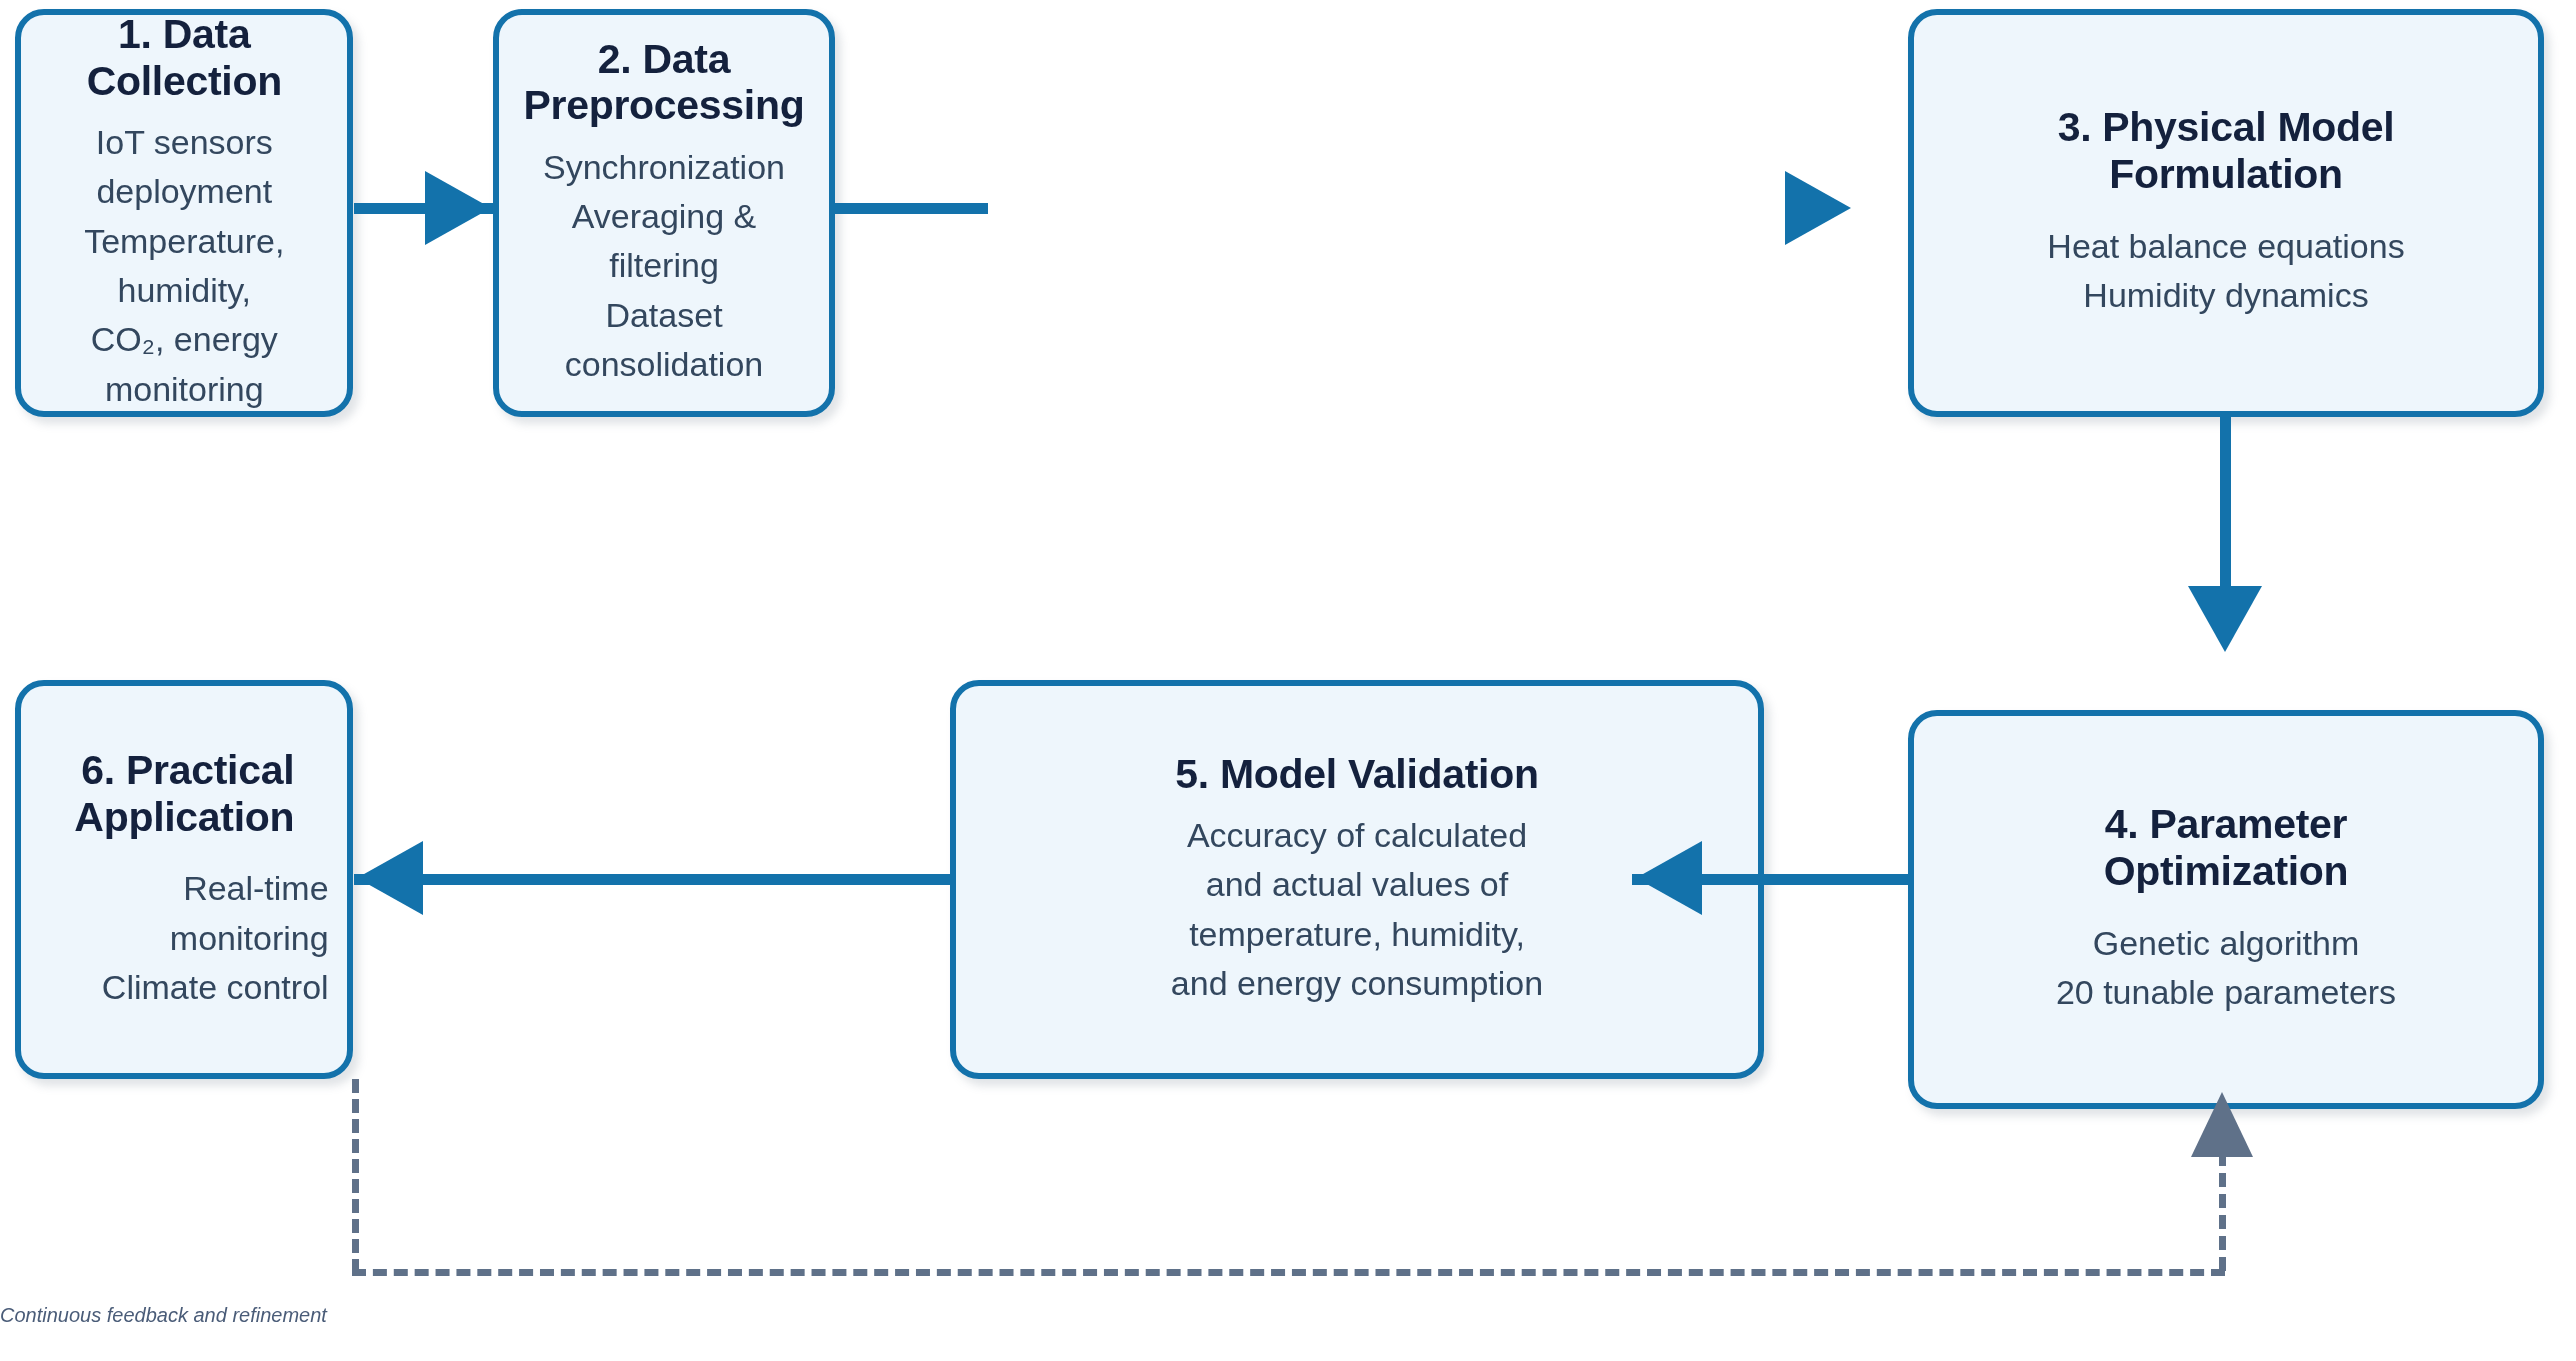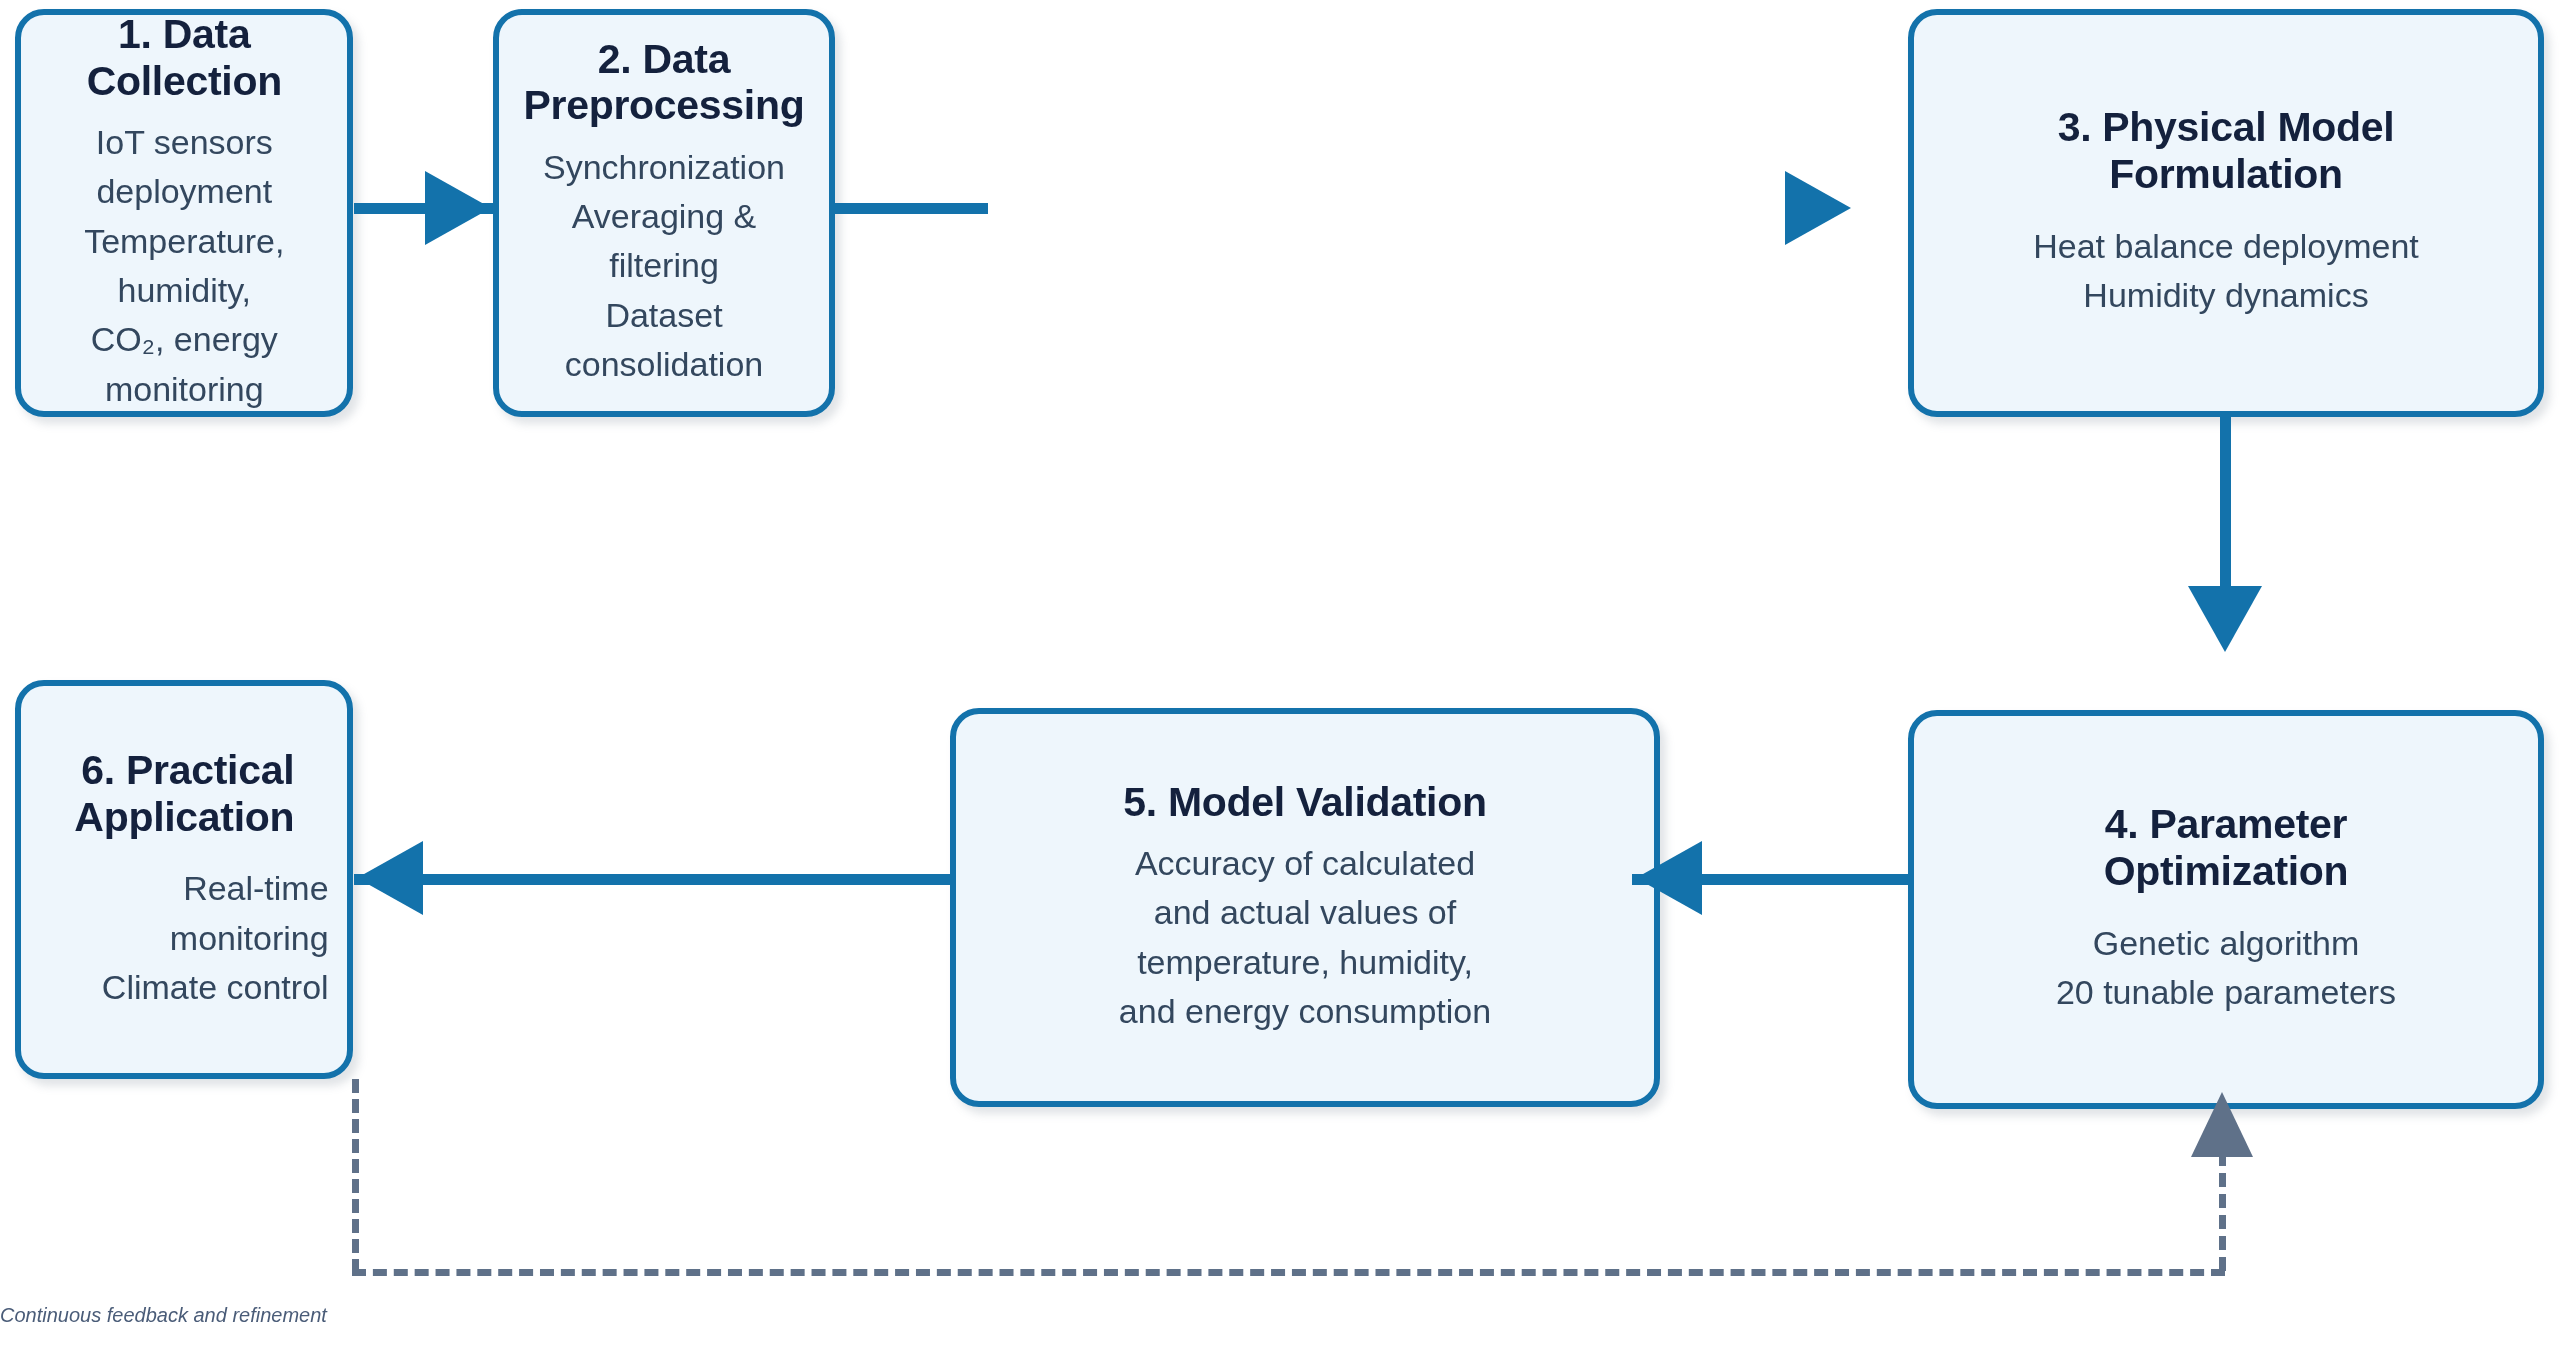--- a/index.html
+++ b/index.html
@@ -49,21 +49,21 @@
     line-height: 1.45;
     margin: 0;
     white-space: pre-line;
   }
 
   
   #node-1 { left: 15.3px;   top: 8.5px;  width: 338px;  height: 408px; }
   #node-2 { left: 493px;  top: 8.5px;  width: 342px;  height: 408px; }
   #node-3 { left: 1908px; top: 8.5px;  width: 636px;  height: 408px; }
   #node-4 { left: 1908px; top: 680px; width: 636px;  height: 399px; margin-top: 30px; }
-  #node-5 { left: 950px; top: 680px; width: 710px;  height: 399px; margin-top: 28px; }
+  #node-5 { left: 950px; top: 680px; width: 814px;  height: 399px; }
   #node-6 { left: 15.3px;   top: 680px; width: 338px;  height: 399px; text-align: right; }
 
   #node-1 .node-title, #node-2 .node-title, #node-5 .node-title { margin-bottom: 13.6px; }
   #node-3 .node-title, #node-4 .node-title, #node-6 .node-title { margin-bottom: 24px; }
 
   
   .conn-line {
     position: absolute;
     background: #1372ab;
   }
@@ -171,21 +171,21 @@
   <div class="node" id="node-2">
     <div class="node-title">2. Data Preprocessing</div>
     <div class="node-body">Synchronization
 Averaging &amp; filtering
 Dataset consolidation</div>
   </div>
 
   <div class="node" id="node-3">
     <div class="node-title">3. Physical Model
 Formulation</div>
-    <div class="node-body">Heat balance deployment
+    <div class="node-body">Heat balance equations
 Humidity dynamics</div>
   </div>
 
   <div class="node" id="node-4">
     <div class="node-title">4. Parameter
 Optimization</div>
     <div class="node-body">Genetic algorithm
 20 tunable parameters</div>
   </div>
 

